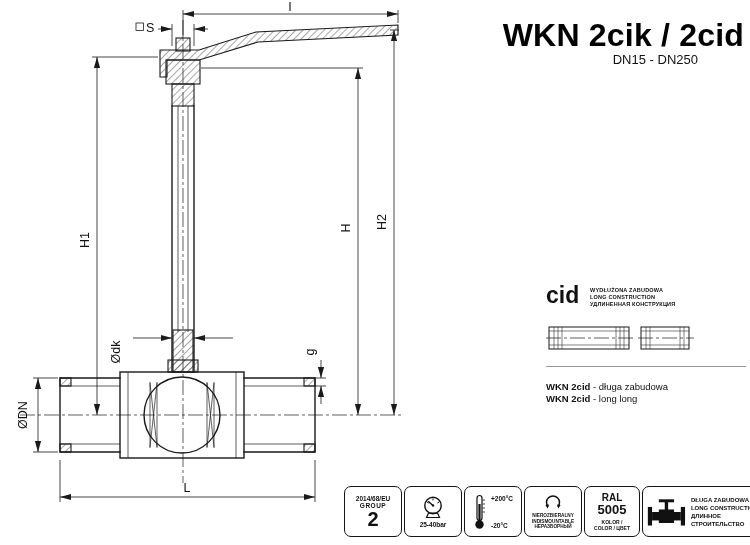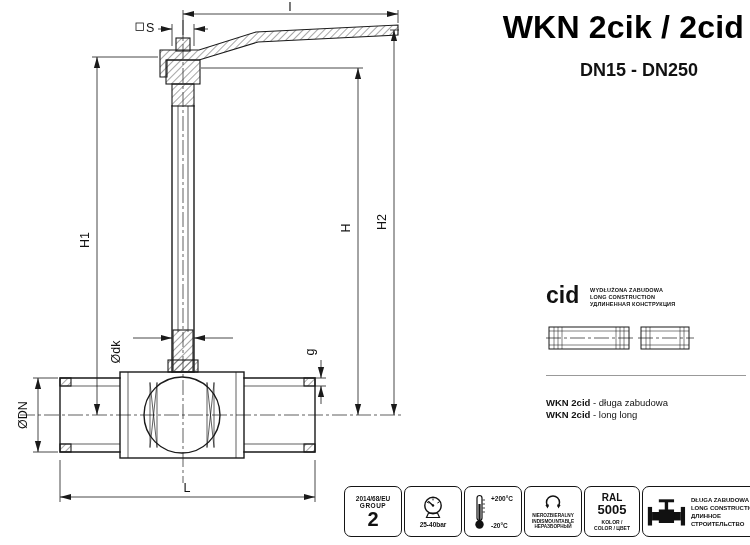--- a/index.html
+++ b/index.html
@@ -1,41 +1,41 @@
 <!DOCTYPE html>
 <html><head>
 <meta charset="utf-8">
 <style>
   html,body{margin:0;padding:0;}
   body{width:750px;height:545px;position:relative;overflow:hidden;background:#fff;
        font-family:"Liberation Sans",sans-serif;color:#111;}
 
   
   .title-block{position:absolute;top:10px;right:6px;text-align:right;}
-  .title{font-size:32px;font-weight:700;color:#000;letter-spacing:.2px;line-height:34px;}
-  .subtitle{font-size:18px;font-weight:700;margin-top:16px;padding-right:46px;}
+  .title{font-size:32px;font-weight:700;color:#000;letter-spacing:.2px;line-height:34px;margin-top:8px;}
+  .subtitle{font-size:13px;font-weight:400;margin-top:0;padding-right:46px;}
 
   
   .drawing-svg{position:absolute;left:0;top:0;}
   .ol{stroke:#1a1a1a;stroke-width:1.4;fill:none;stroke-linecap:square;}
   .thin{stroke:#1a1a1a;stroke-width:.7;fill:none;}
   .dim{stroke:#1a1a1a;stroke-width:.8;fill:none;}
   .cl{stroke:#1a1a1a;stroke-width:.7;fill:none;stroke-dasharray:15 3 3 3;}
   .hat{fill:url(#hatch);stroke:#1a1a1a;stroke-width:1.1;}
   .dimlbl{font-family:"Liberation Sans",sans-serif;font-size:12.5px;fill:#111;}
 
   
   .legend{position:absolute;left:546px;top:284px;width:200px;}
   .legend-row{display:flex;align-items:flex-start;gap:0;margin-bottom:6px;}
   .legend-key{font-size:23px;font-weight:700;line-height:22px;flex:0 0 44px;}
   .legend-lines{font-size:5.5px;font-weight:700;line-height:7px;letter-spacing:.2px;padding-top:3px;}
   .bodies-svg{display:block;margin-top:8px;}
   .ol2{stroke:#1a1a1a;stroke-width:1;fill:none;}
   .thin2{stroke:#1a1a1a;stroke-width:.55;fill:none;}
-  .captions{margin-top:15px;border-top:1px solid #999;padding-top:21px;font-size:9.5px;line-height:11.5px;}
+  .captions{margin-top:6px;border-top:1px solid #999;padding-top:14px;font-size:9.5px;line-height:11.5px;}
   .cap-model{font-weight:700;}
 
   
   .badges{position:absolute;left:344px;top:486px;height:51px;display:flex;gap:2px;}
   .badge{border:1.3px solid #151515;border-radius:7px;display:flex;flex-direction:column;
          align-items:center;justify-content:center;background:#fff;}
   .badge-group{width:56px;}
   .bg-directive{font-size:6.5px;font-weight:700;}
   .bg-group{font-size:6.5px;font-weight:700;letter-spacing:.5px;}
   .bg-number{font-size:20px;font-weight:700;line-height:20px;}

